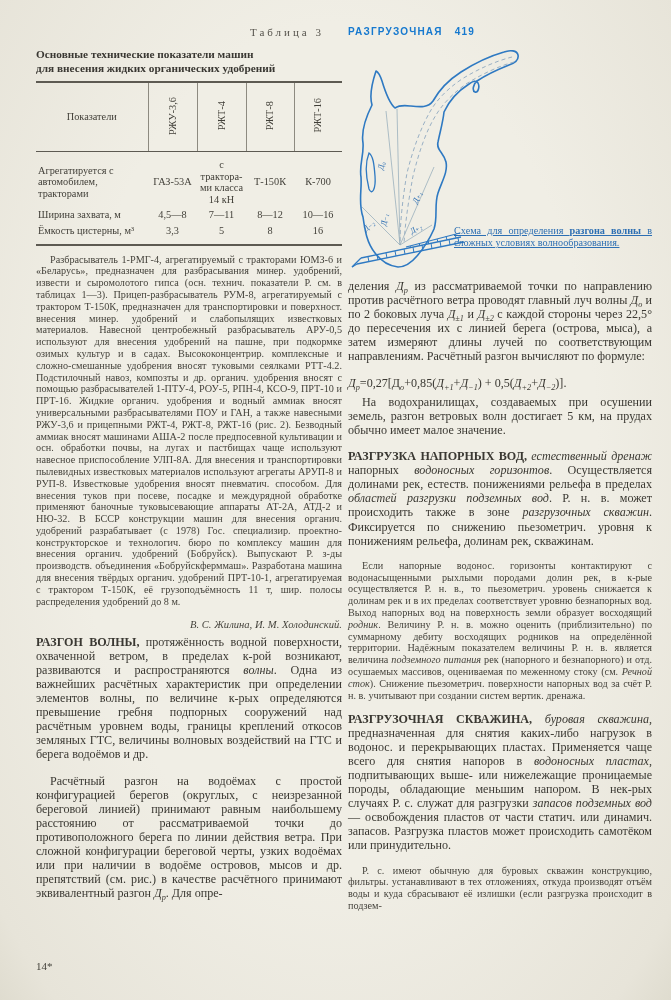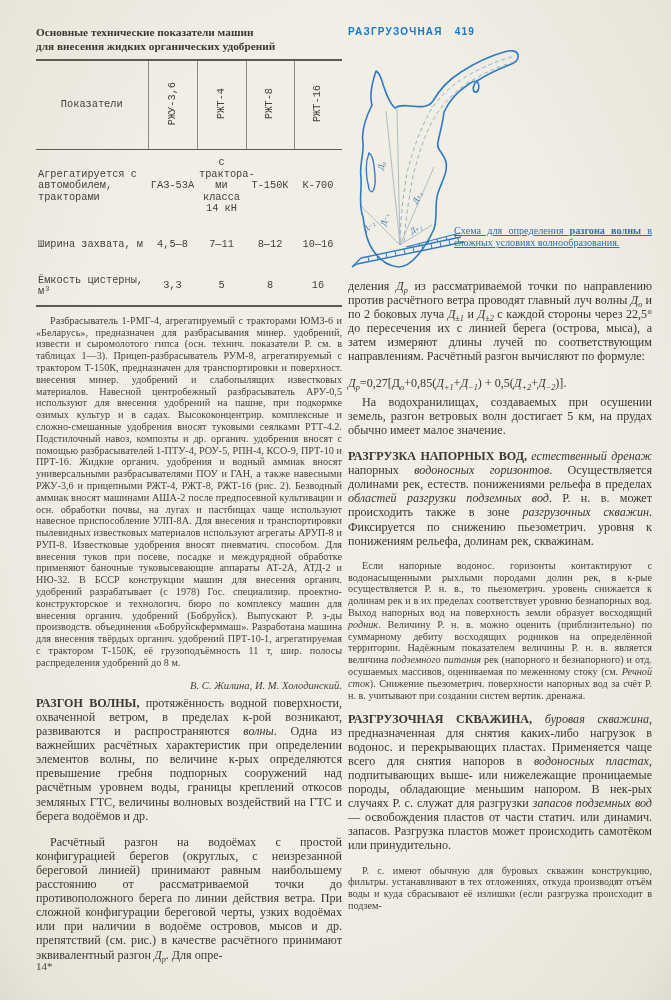--- a/index.html
+++ b/index.html
@@ -11,21 +11,21 @@
     color:#3b3933;
   }
   .col-left  { position:absolute; left:36px;  top:26px; width:306px; }
   .col-right { position:absolute; left:348px; top:26px; width:304px; }
 
   .table-label { text-align:right; font-size:11px; letter-spacing:3px; color:#55534c; padding-right:18px; margin-bottom:10px; }
   .tbl-title { font-size:11.3px; line-height:13.5px; font-weight:bold; color:#393732; margin-bottom:6px; }
 
   table.spec { border-collapse:collapse; width:306px; table-layout:fixed;
                border-top:2px solid #5d5a52; border-bottom:2px solid #5d5a52; }
-  table.spec td { font-size:10.3px; line-height:11.6px; color:#413f38; padding:12px 2px; vertical-align:middle;font-family:Liberation Mono, monospace; }
+  table.spec td { font-size:10.3px; line-height:11.6px; color:#413f38; padding:2px 2px; vertical-align:middle; }
   tr.hdr td { border-bottom:1.5px solid #5d5a52; height:64px; text-align:center; }
   tr.hdr td + td { border-left:1px solid #8d8a80; }
   .rot { display:inline-block; writing-mode:vertical-rl; transform:rotate(180deg); white-space:nowrap; font-size:10.3px; color:#413f38; }
   td.lbl { text-align:left; padding-left:1px; }
   td.val { text-align:center; white-space:pre-line; }
   tr.first-body td { padding-top:7px; }
   tr.last-body td { padding-bottom:7px; }
 
   .petit  { font-size:10.2px; line-height:11.8px; text-align:justify; color:#45433c; }
   .bodytx { font-size:12.1px; line-height:14.1px; text-align:justify; color:#3a3832; }
@@ -43,20 +43,21 @@
   .formula { font-size:12.1px; line-height:15px; text-align:left; white-space:nowrap; color:#3a3832; }
   .footer-mark { position:absolute; left:36px; top:960px; font-size:11px; color:#45433c; }
   .mt4{margin-top:4px;} .mt6{margin-top:6px;} .mt8{margin-top:8px;}
 </style>
 </head>
 <body>
 
 <div class="page">
 
   <div class="col-left">
+    <div class="table-label">Таблица 3</div>
 
     <div class="tbl-title">
       <span>Основные технические показатели машин</span><br>
       <span>для внесения жидких органических удобрений</span>
     </div>
 
     <table class="spec">
       <colgroup>
           <col style="width:112px">
           <col style="width:49px">

